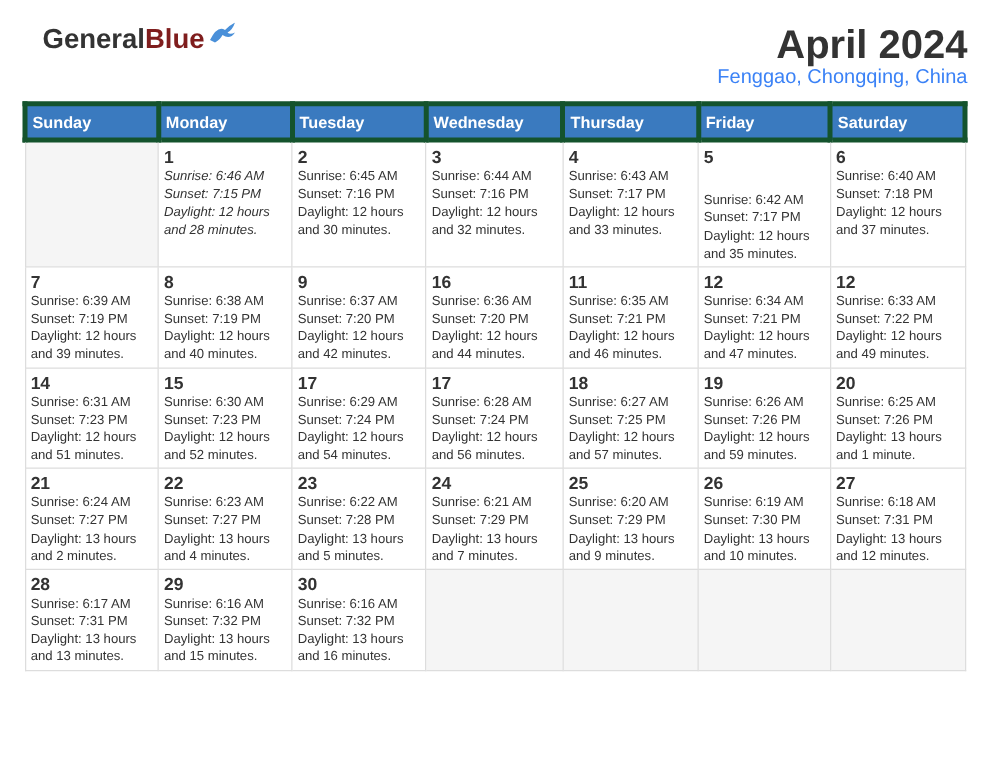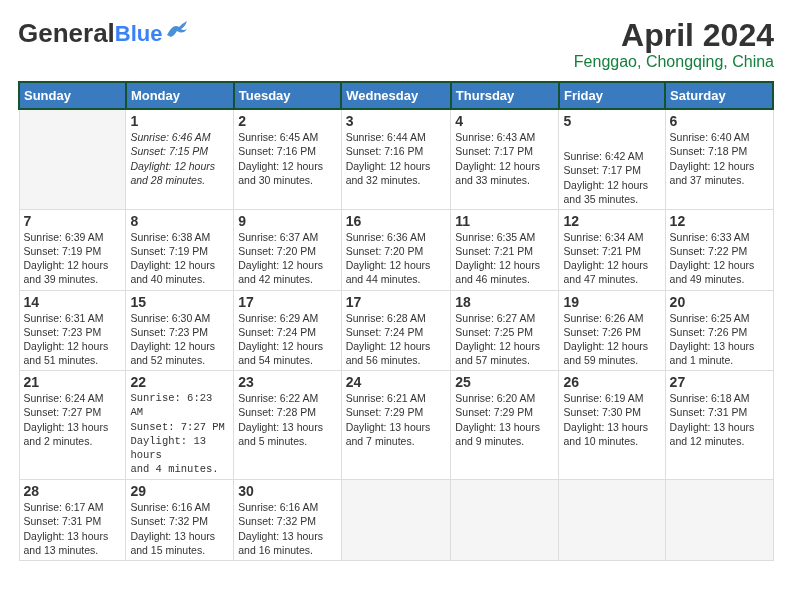--- a/index.html
+++ b/index.html
@@ -29,35 +29,35 @@
       text-align: right;
     }
     .month-title {
       font-size: 32px;
       font-weight: bold;
       color: #333;
       line-height: 1.1;
     }
     .location-title {
       font-size: 16px;
-      color: #15803d;
+      color: #3b82f6;
     }
     .calendar {
       width: 100%;
       border-collapse: collapse;
       border: 1px solid #ccc;
     }
     .calendar th {
       background: #3a7abf;
       color: #fff;
       font-size: 13px;
       font-weight: bold;
       padding: 5px 4px;
       text-align: left;
-      border: 2px solid #14532d;
+      border: 4px solid #14532d;
     }
     .calendar td {
       border: 1px solid #ddd;
       vertical-align: top;
       padding: 3px 4px;
       width: 113px;
       min-height: 75px;
       background: #fff;
       font-size: 11px;
       color: #333;
@@ -79,22 +79,22 @@
     }
   </style>
 </head>
 <body>
 
 <div class="container">
   <div class="header">
     <div class="logo-wrapper">
       <div>
         <div style="display:flex;align-items:center;">
-          <span style="font-size:26px;font-weight:bold;color:#333;">General</span>
-          <span style="font-size:22px;font-weight:bold;color:#3b82f6;">Blue</span>
+          <span style="font-size:22px;font-weight:bold;color:#333;margin-left:16px;">General</span>
+          <span style="font-size:22px;font-weight:bold;color:#7f1d1d;">Blue</span>
           <svg width="22" height="18" viewBox="0 0 22 18" style="margin-left:2px;margin-top:-8px;">
             <path d="M2,14 Q8,2 14,6 Q18,2 22,0 Q20,6 16,8 Q18,10 22,8 Q18,14 12,10 Q10,14 6,16 Z" fill="#4a90d9"></path>
           </svg>
         </div>
         <div style="width:2px;height:2px;"></div>
       </div>
     </div>
     <div class="title-block">
       <div class="month-title">April 2024</div>
       <div class="location-title">Fenggao, Chongqing, China</div>
@@ -264,21 +264,21 @@
         <tr>
           <td>
             <span class="day-number">21</span>
             <div class="day-info" style="white-space: pre-line;">Sunrise: 6:24 AM
 Sunset: 7:27 PM
 Daylight: 13 hours
 and 2 minutes.</div>
           </td>
           <td>
             <span class="day-number">22</span>
-            <div class="day-info" style="white-space: pre-line; font-family: Liberation Mono, monospace;">Sunrise: 6:23 AM
+            <div class="day-info" style="white-space: pre-line;">Sunrise: 6:23 AM
 Sunset: 7:27 PM
 Daylight: 13 hours
 and 4 minutes.</div>
           </td>
           <td>
             <span class="day-number">23</span>
             <div class="day-info" style="white-space: pre-line;">Sunrise: 6:22 AM
 Sunset: 7:28 PM
 Daylight: 13 hours
 and 5 minutes.</div>

